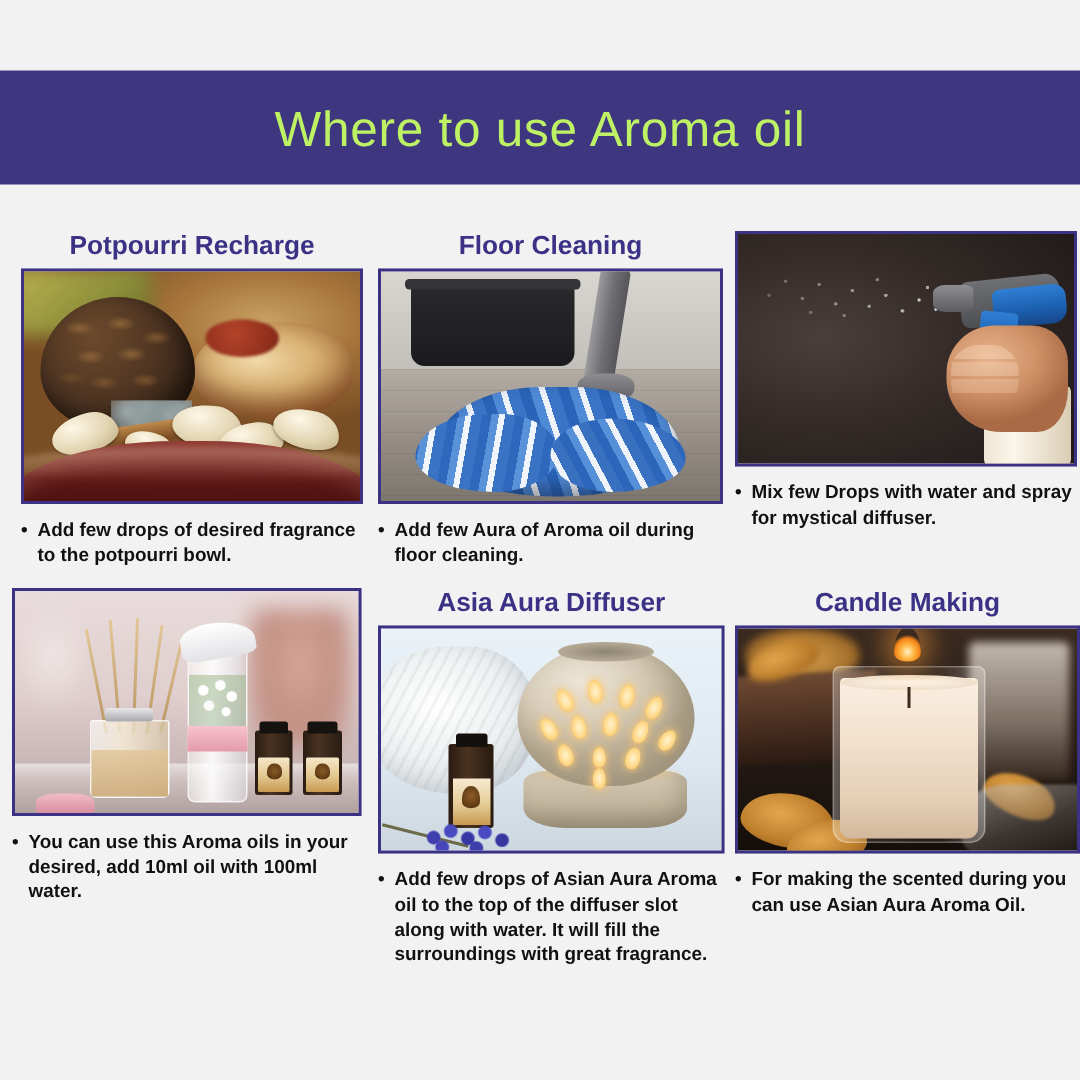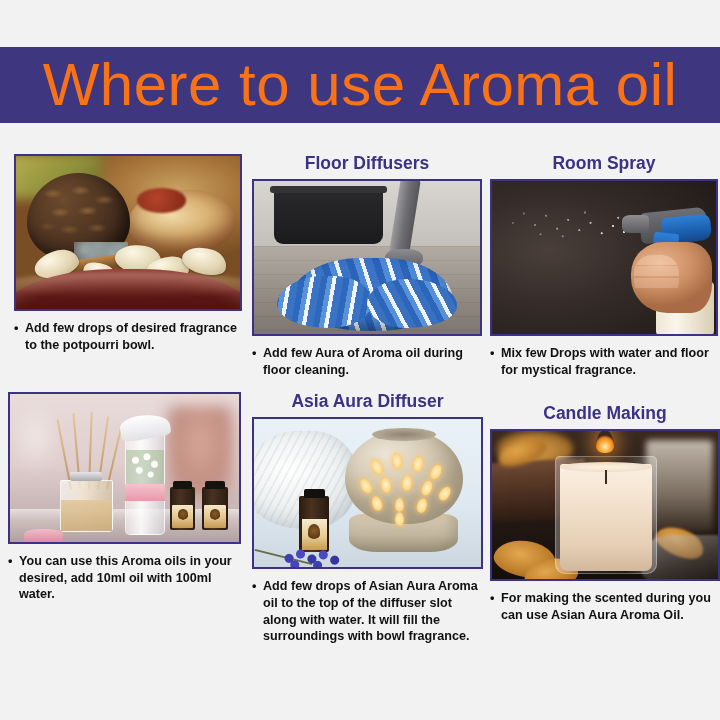--- a/index.html
+++ b/index.html
@@ -27,22 +27,22 @@
     top: 47px;
     width: 720px;
     height: 76px;
     background: #3f3680;
     display: flex;
     align-items: center;
     justify-content: center;
     box-sizing: border-box;
   }
   .header-title {
-    color: #f97316;
-    font-size: 60px;
+    color: #bef264;
+    font-size: 33px;
     font-weight: 400;
     letter-spacing: 0.5px;
     line-height: 1;
     white-space: nowrap;
   }
 
   
   .grid {
     position: absolute;
     left: 0;
@@ -537,20 +537,21 @@
 
   <div class="header-banner">
     <div class="header-title">Where to use Aroma oil</div>
   </div>
 
   <div class="grid">
 
     <div class="row" style="height:262px;">
 
       <div class="cell" style="left:14px; top:24px; width:228px;">
+        <div class="card-title">Potpourri Recharge</div>
         <div class="photo" style="height:157px;">
           <div class="photo-inner">
             <div class="pot-bg"></div>
             <div class="pot-topleft"></div>
             <div class="pot-apple"></div>
             <div class="pot-apple-red"></div>
             <div class="pot-cone"></div>
             <div class="pot-seeds"></div>
             <div class="pot-stick"></div>
             <div class="pot-petal" style="left:8%; top:62%; width:20%; height:17%; transform:rotate(-14deg);"></div>
@@ -562,58 +563,57 @@
             <div class="pot-bowl-rim"></div>
           </div>
         </div>
         <div class="caption">
           <span class="bullet">•</span>
           <span class="caption-text">Add few drops of desired fragrance to the potpourri bowl.</span>
         </div>
       </div>
 
       <div class="cell" style="left:252px; top:24px; width:230px;">
-        <div class="card-title">Floor Diffusers</div>
+        <div class="card-title">Floor Cleaning</div>
         <div class="photo" style="height:157px;">
           <div class="photo-inner">
             <div class="fl-wall"></div>
             <div class="fl-floor"></div>
             <div class="fl-bucket"></div>
             <div class="fl-bucket-lip"></div>
             <div class="fl-handle"></div>
             <div class="fl-collar"></div>
             <div class="fl-mop"></div>
             <div class="fl-mop-b"></div>
             <div class="fl-mop-c"></div>
           </div>
         </div>
         <div class="caption">
           <span class="bullet">•</span>
           <span class="caption-text">Add few Aura of Aroma oil during floor cleaning.</span>
         </div>
       </div>
 
       <div class="cell" style="left:490px; top:24px; width:228px;">
-        <div class="card-title">Room Spray</div>
         <div class="photo" style="height:157px;">
           <div class="photo-inner">
             <div class="rs-bg"></div>
             <div class="rs-mist"></div>
             <div class="rs-bottle"></div>
             <div class="rs-collar"></div>
             <div class="rs-head"></div>
             <div class="rs-head-blue"></div>
             <div class="rs-nozzle"></div>
             <div class="rs-trigger"></div>
             <div class="rs-hand"></div>
           </div>
         </div>
         <div class="caption">
           <span class="bullet">•</span>
-          <span class="caption-text">Mix few Drops with water and floor for mystical fragrance.</span>
+          <span class="caption-text">Mix few Drops with water and spray for mystical diffuser.</span>
         </div>
       </div>
 
     </div>
 
     <div class="row" style="height:300px;">
 
       <div class="cell" style="left:8px; top:0px; width:233px;">
         <div class="photo" style="height:152px;">
           <div class="photo-inner">
@@ -678,25 +678,25 @@
             <div class="aa-oil">
               <div class="aa-oil-cap"></div>
               <div class="aa-oil-label"></div>
             </div>
             <div class="aa-stem"></div>
             <div class="aa-flowers"></div>
           </div>
         </div>
         <div class="caption">
           <span class="bullet">•</span>
-          <span class="caption-text">Add few drops of Asian Aura Aroma oil to the top of the diffuser slot along with water. It will fill the surroundings with bowl fragrance.</span>
+          <span class="caption-text">Add few drops of Asian Aura Aroma oil to the top of the diffuser slot along with water. It will fill the surroundings with great fragrance.</span>
         </div>
       </div>
 
-      <div class="cell" style="left:490px; top:12px; width:230px;">
+      <div class="cell" style="left:490px; top:0px; width:230px;">
         <div class="card-title">Candle Making</div>
         <div class="photo" style="height:152px;">
           <div class="photo-inner">
             <div class="cd-bg"></div>
             <div class="cd-pumpkin"></div>
             <div class="cd-book"></div>
             <div class="cd-jar-blur"></div>
             <div class="cd-leaf" style="left:2%; top:6%; width:22%; height:16%; transform:rotate(-18deg); filter:blur(2px);"></div>
             <div class="cd-leaf" style="left:1%; bottom:2%; width:28%; height:24%; transform:rotate(12deg);"></div>
             <div class="cd-leaf" style="left:14%; bottom:-6%; width:24%; height:20%; transform:rotate(-8deg);"></div>

